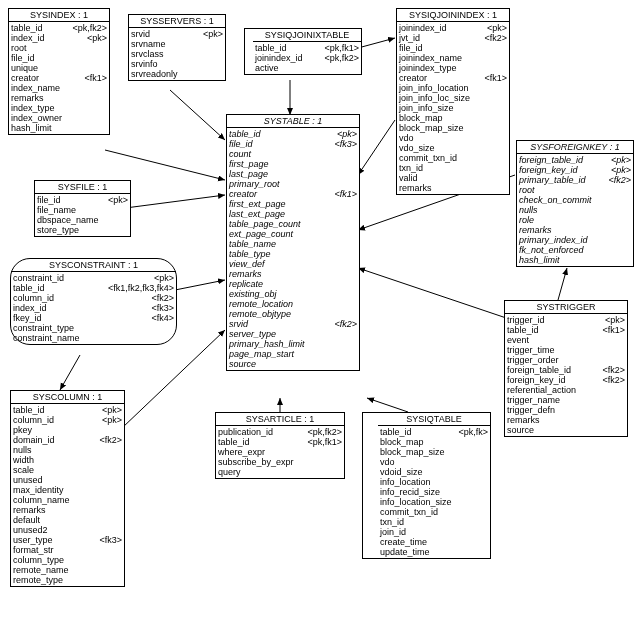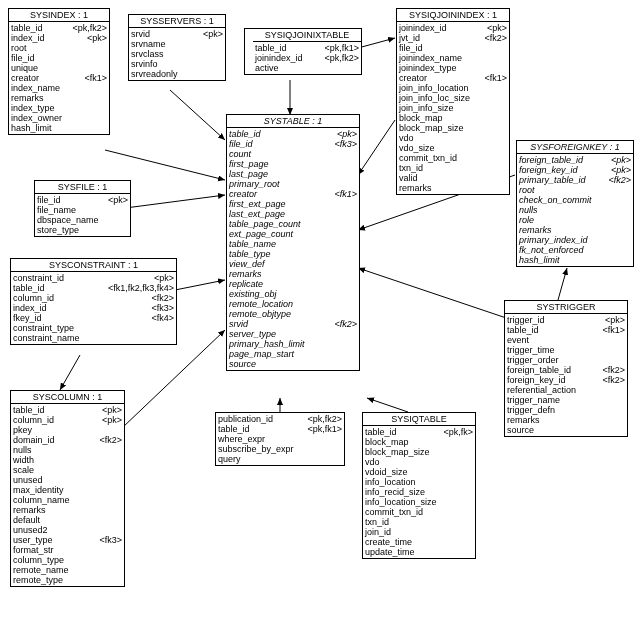--- a/index.html
+++ b/index.html
@@ -409,21 +409,21 @@
         <span class="c1">fk_not_enforced</span>
         <span class="c2"></span>
       </div>
       <div class="row">
         <span class="c1">hash_limit</span>
         <span class="c2"></span>
       </div>
     </div>
 </div>
 
-<div class="entity" style="left:10px; top:258px; width:165px;">
+<div class="entity" style="left:10px; top:258px; width:165px;border-radius:20px;">
   <div class="title">SYSCONSTRAINT : 1</div>
   <div class="body">
       <div class="row">
         <span class="c1">constraint_id</span>
         <span class="c2">&lt;pk&gt;</span>
       </div>
       <div class="row">
         <span class="c1">table_id</span>
         <span class="c2">&lt;fk1,fk2,fk3,fk4&gt;</span>
       </div>
@@ -522,20 +522,21 @@
         <span class="c2"></span>
       </div>
       <div class="row">
         <span class="c1">remote_type</span>
         <span class="c2"></span>
       </div>
     </div>
 </div>
 
 <div class="entity" style="left:215px; top:412px; width:128px;">
+  <div class="title">SYSARTICLE : 1</div>
   <div class="body">
       <div class="row">
         <span class="c1">publication_id</span>
         <span class="c2">&lt;pk,fk2&gt;</span>
       </div>
       <div class="row">
         <span class="c1">table_id</span>
         <span class="c2">&lt;pk,fk1&gt;</span>
       </div>
       <div class="row">
@@ -546,21 +547,21 @@
         <span class="c1">subscribe_by_expr</span>
         <span class="c2"></span>
       </div>
       <div class="row">
         <span class="c1">query</span>
         <span class="c2"></span>
       </div>
     </div>
 </div>
 
-<div class="entity" style="left:362px; top:412px; width:112px;">
+<div class="entity" style="left:362px; top:412px; width:112px;padding-left:15px;">
   <div class="title">SYSIQTABLE</div>
   <div class="body">
       <div class="row">
         <span class="c1">table_id</span>
         <span class="c2">&lt;pk,fk&gt;</span>
       </div>
       <div class="row">
         <span class="c1">block_map</span>
         <span class="c2"></span>
       </div>

